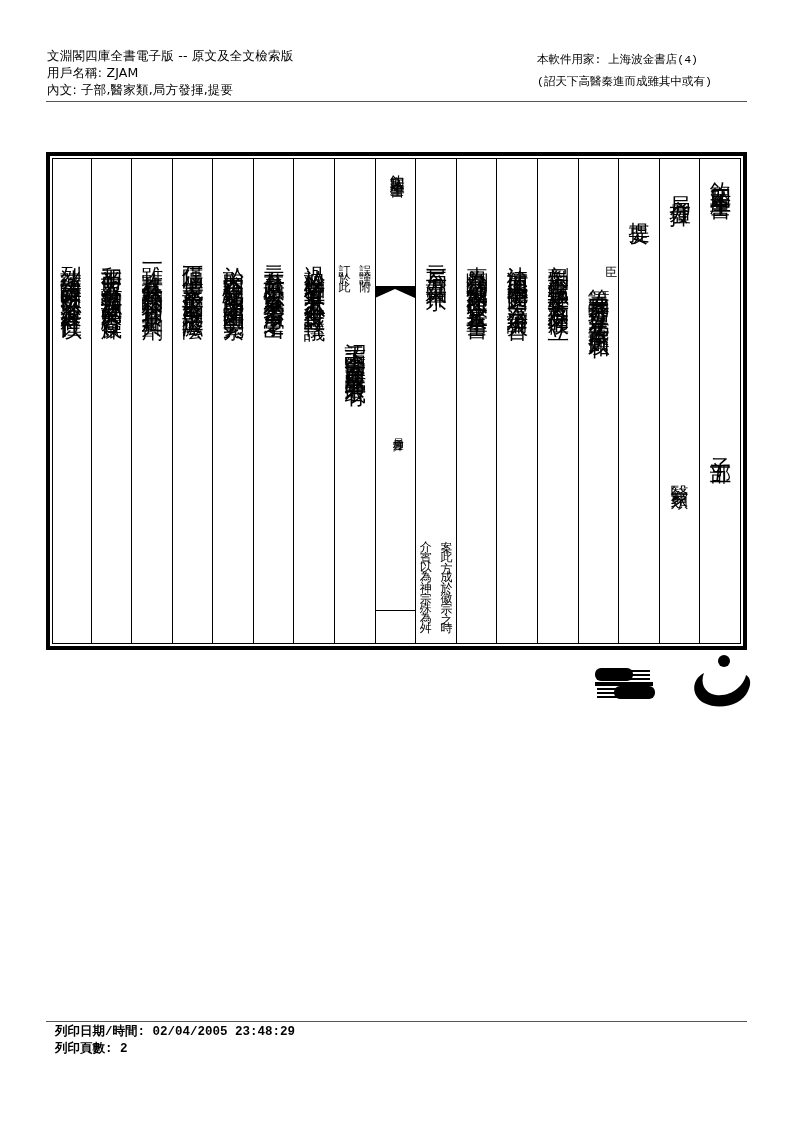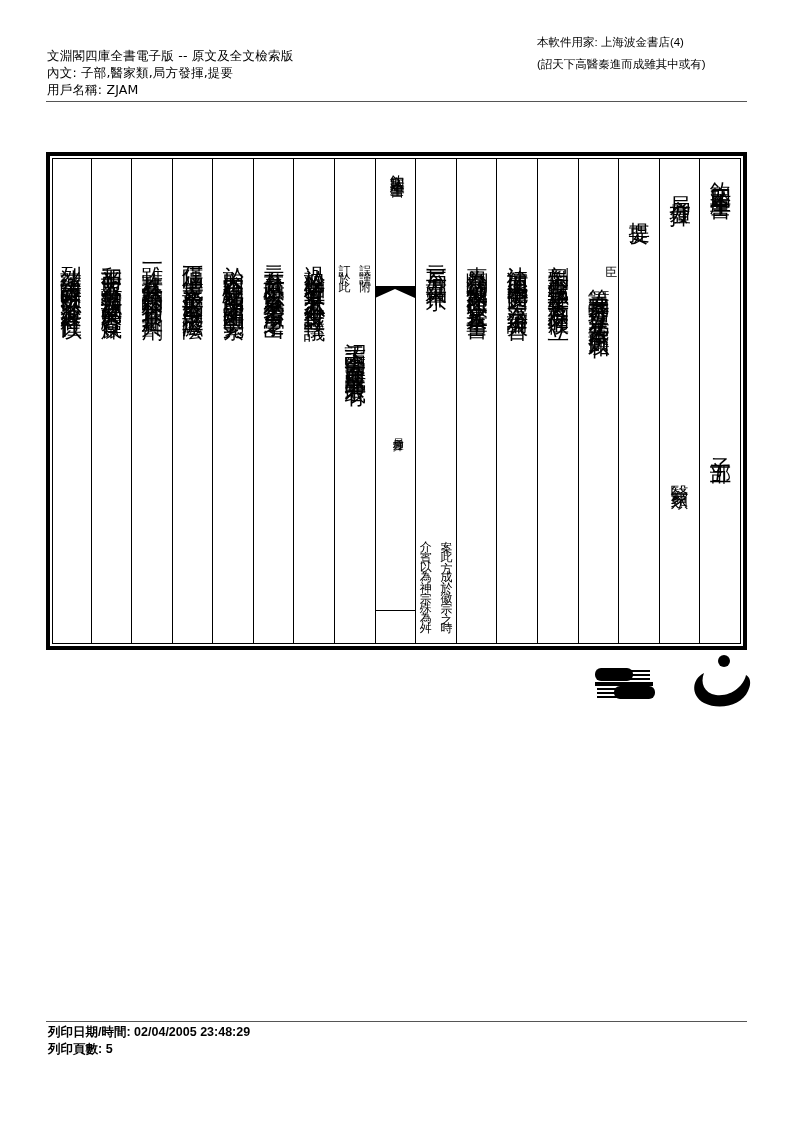--- a/index.html
+++ b/index.html
@@ -1,27 +1,27 @@
 <!DOCTYPE html>
 <html><head>
 <meta charset="utf-8">
 <style>
   html, body { margin: 0; padding: 0; background: #ffffff; }
   body { width: 793px; height: 1122px; position: relative; overflow: hidden;
          font-family: "DejaVu Serif", "Liberation Serif", serif; color: #000; }
 
   .hdr-left { position: absolute; left: 47px; top: 47px; font-family: "DejaVu Sans", "Liberation Sans", sans-serif;
               font-weight: normal; font-size: 12.5px; line-height: 17px; letter-spacing: 0.2px; }
-  .hdr-right { position: absolute; left: 537px; top: 31px; font-family: Liberation Sans, sans-serif;
+  .hdr-right { position: absolute; left: 537px; top: 49px; font-family: Liberation Mono, monospace;
                font-size: 11.5px; line-height: 22px; }
   .rule { position: absolute; left: 46px; width: 701px; height: 0; border-top: 1.6px solid #555; }
   .rule.top { top: 101px; }
   .rule.bottom { top: 1021px; }
 
-  .ftr { position: absolute; left: 48px; top: 1024px; font-family: Liberation Sans, sans-serif;
+  .ftr { position: absolute; left: 55px; top: 1024px; font-family: Liberation Mono, monospace;
          font-weight: bold; font-size: 12.5px; line-height: 16.5px; }
 
   
   .frame { position: absolute; left: 46px; top: 152px; width: 701px; height: 498px;
            box-sizing: border-box; border: 4px solid #000; }
   .frame-inner { position: absolute; left: 2px; top: 2px; right: 2px; bottom: 2px;
                  border: 1px solid #000; display: flex; flex-direction: row-reverse; }
   .col { position: relative; width: 40.6px; box-sizing: border-box; border-left: 1.4px solid #000;
          height: 100%; flex: 0 0 auto; }
   .col:last-child { border-left: none; }
@@ -40,22 +40,22 @@
                     font-size: 11px; letter-spacing: 1px; line-height: 36px; }
   .fold .fold-line { position: absolute; left: 0; right: 0; top: 451px; border-top: 1.2px solid #000; }
 
   .logos { position: absolute; left: 592px; top: 655px; width: 170px; height: 60px; }
 </style>
 </head>
 <body>
 
 <div class="hdr-left">
   <div>文淵閣四庫全書電子版 -- 原文及全文檢索版</div>
+  <div>用戶名稱: ZJAM</div>
   <div>內文: 子部,醫家類,局方發揮,提要</div>
-  <div>用戶名稱: ZJAM</div>
 </div>
 <div class="hdr-right">
   <div>本軟件用家: 上海波金書店(4)</div>
   <div>(詔天下高醫秦進而成雖其中或有)</div>
 </div>
 <div class="rule top"></div>
 
 <div class="frame">
   <div class="frame-inner">
 
@@ -164,14 +164,14 @@
       <circle cx="132" cy="6" r="6" fill="#000"></circle>
       <path d="M112 18 C 100 24, 98 40, 112 48 C 128 56, 150 50, 156 36 C 160 28, 158 22, 154 20 C 152 30, 140 42, 124 40 C 112 38, 108 28, 112 18 Z" fill="#000"></path>
       <path d="M120 30 C 128 24, 138 24, 146 30" stroke="#fff" stroke-width="2" fill="none"></path>
     </g>
   </svg>
 </div>
 
 <div class="rule bottom"></div>
 <div class="ftr">
   <div>列印日期/時間: 02/04/2005 23:48:29</div>
-  <div>列印頁數: 5</div>
+  <div>列印頁數: 2</div>
 </div>
 
 </body></html>

